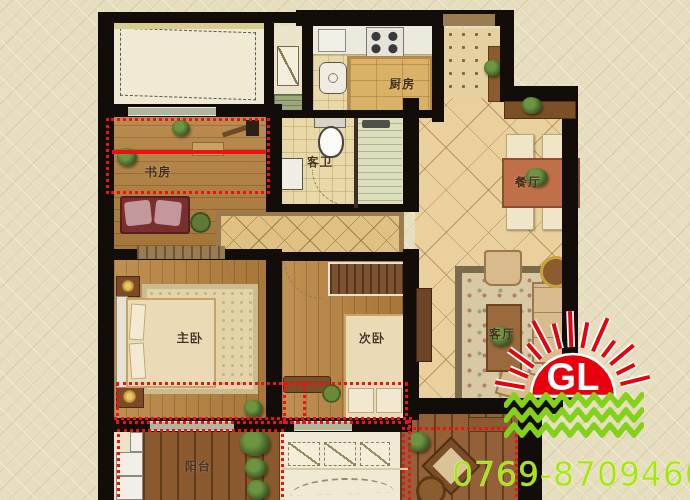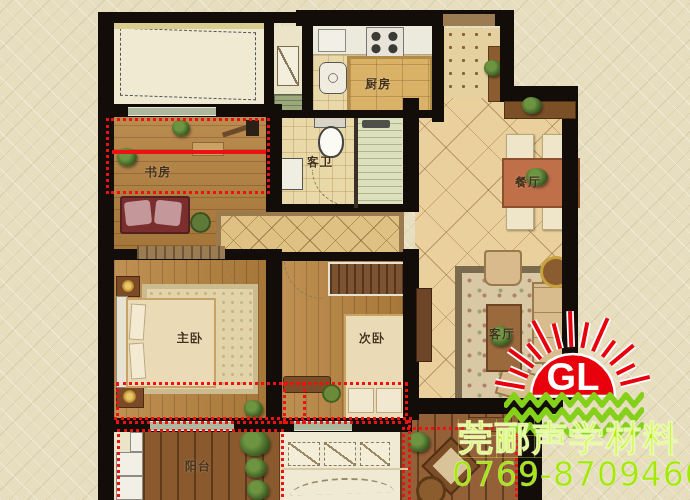--- a/index.html
+++ b/index.html
@@ -224,21 +224,21 @@
   <div class="wall" style="left:403px;top:249px;width:16px;height:171px;"></div>
   <div class="wall" style="left:98px;top:418px;width:314px;height:14px;"></div>
   <div class="winband" style="left:150px;top:421px;width:84px;height:8px;"></div>
   <div class="winband" style="left:294px;top:421px;width:58px;height:8px;"></div>
   <div class="wall" style="left:403px;top:398px;width:160px;height:16px;"></div>
   <div class="wall" style="left:518px;top:414px;width:24px;height:86px;"></div>
 
   <div class="lbl" style="left:136px;top:164px;width:44px;">书房</div>
   <div class="lbl" style="left:168px;top:330px;width:44px;">主卧</div>
   <div class="lbl" style="left:350px;top:330px;width:44px;">次卧</div>
-  <div class="lbl" style="left:356px;top:76px;width:44px;">厨房</div>
+  <div class="lbl" style="left:380px;top:76px;width:44px;">厨房</div>
   <div class="lbl" style="left:298px;top:154px;width:44px;">客卫</div>
   <div class="lbl" style="left:506px;top:174px;width:44px;z-index:19;">餐厅</div>
   <div class="lbl" style="left:480px;top:326px;width:44px;z-index:19;">客厅</div>
   <div class="lbl" style="left:176px;top:458px;width:44px;">阳台</div>
 
   <div class="red-rect" style="left:106px;top:118px;width:158px;height:70px;"></div>
   <div class="red-solid" style="left:112px;top:150px;width:154px;"></div>
   <div class="red-rect" style="left:116px;top:382px;width:184px;height:36px;"></div>
   <div class="red-rect" style="left:283px;top:382px;width:119px;height:36px;"></div>
   <div class="red-line-h" style="left:114px;top:417px;width:298px;"></div>
@@ -276,16 +276,15 @@
         <line x1="132.5" y1="86.1" x2="161.7" y2="78.9" stroke="#e8000c" stroke-width="4"></line>
       </g>
     <path d="M 43 98 A 42 42 0 0 1 127 98 Z" stroke="#ffffff" stroke-width="2.5" fill="#e8000c"></path>
     <text x="85" y="92" text-anchor="middle" font-family="Liberation Sans, sans-serif" font-size="38" font-weight="bold" fill="#ffffff">GL</text>
   </svg>
   <svg class="abs" style="left:504px;top:392px;z-index:51;" width="140" height="48" viewBox="0 0 140 48">
     <polyline fill="none" stroke-width="5.5" stroke-linejoin="round" stroke-linecap="round" points="2,13 10,3 18,13 26,3 34,13 42,3 50,13 58,3 66,13 74,3 82,13 90,3 98,13 106,3 114,13 122,3 130,13 138,3" stroke="#84d01a"></polyline>
     <polyline fill="none" stroke-width="5.5" stroke-linejoin="round" stroke-linecap="round" points="2,28 10,18 18,28 26,18 34,28 42,18 50,28 58,18 66,28 74,18 82,28 90,18 98,28 106,18 114,28 122,18 130,28 138,18" stroke="#84d01a"></polyline>
     <polyline fill="none" stroke-width="5.5" stroke-linejoin="round" stroke-linecap="round" points="2,43 10,33 18,43 26,33 34,43 42,33 50,43 58,33 66,43 74,33 82,43 90,33 98,43 106,33 114,43 122,33 130,43 138,33" stroke="#84d01a"></polyline>
   </svg>
-  <div class="wm-text" style="left:458px;top:419px;">莞郦声学材料</div>
   <div class="wm-phone" style="left:452px;top:455px;">0769-87094602</div>
 
 </div>
 
 </body></html>

